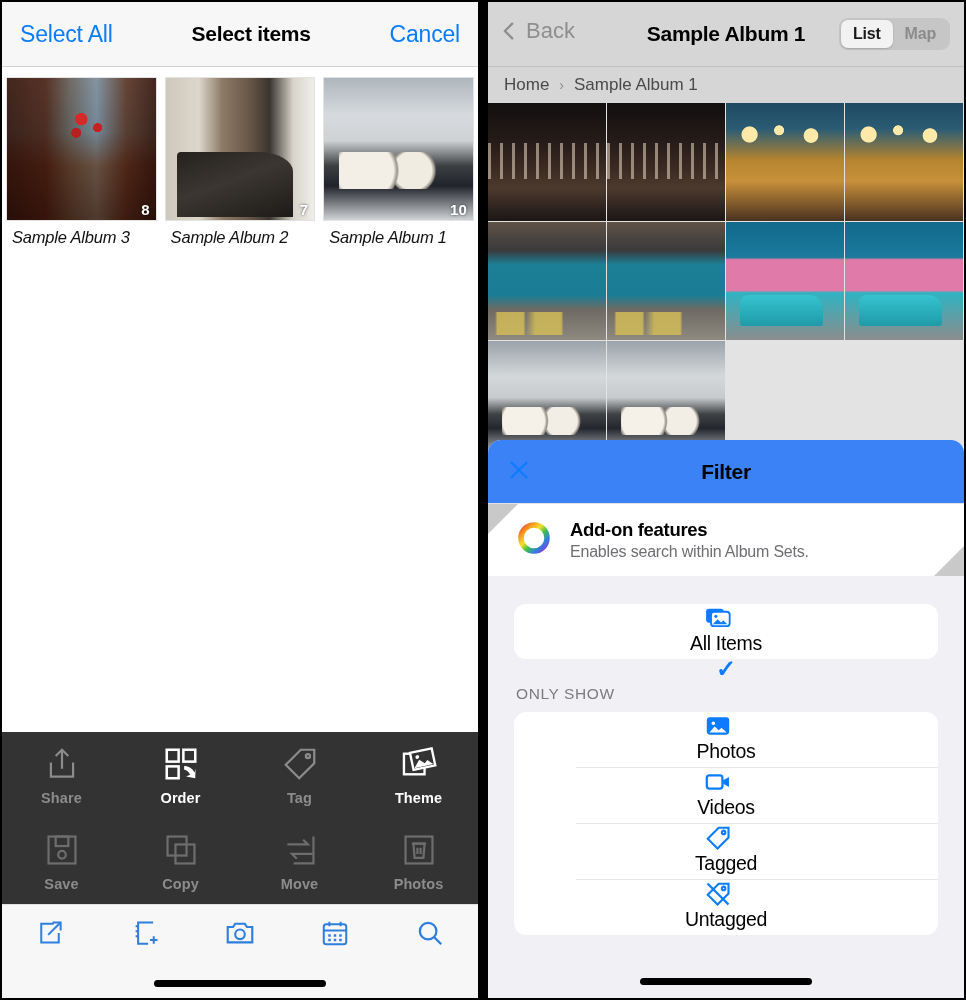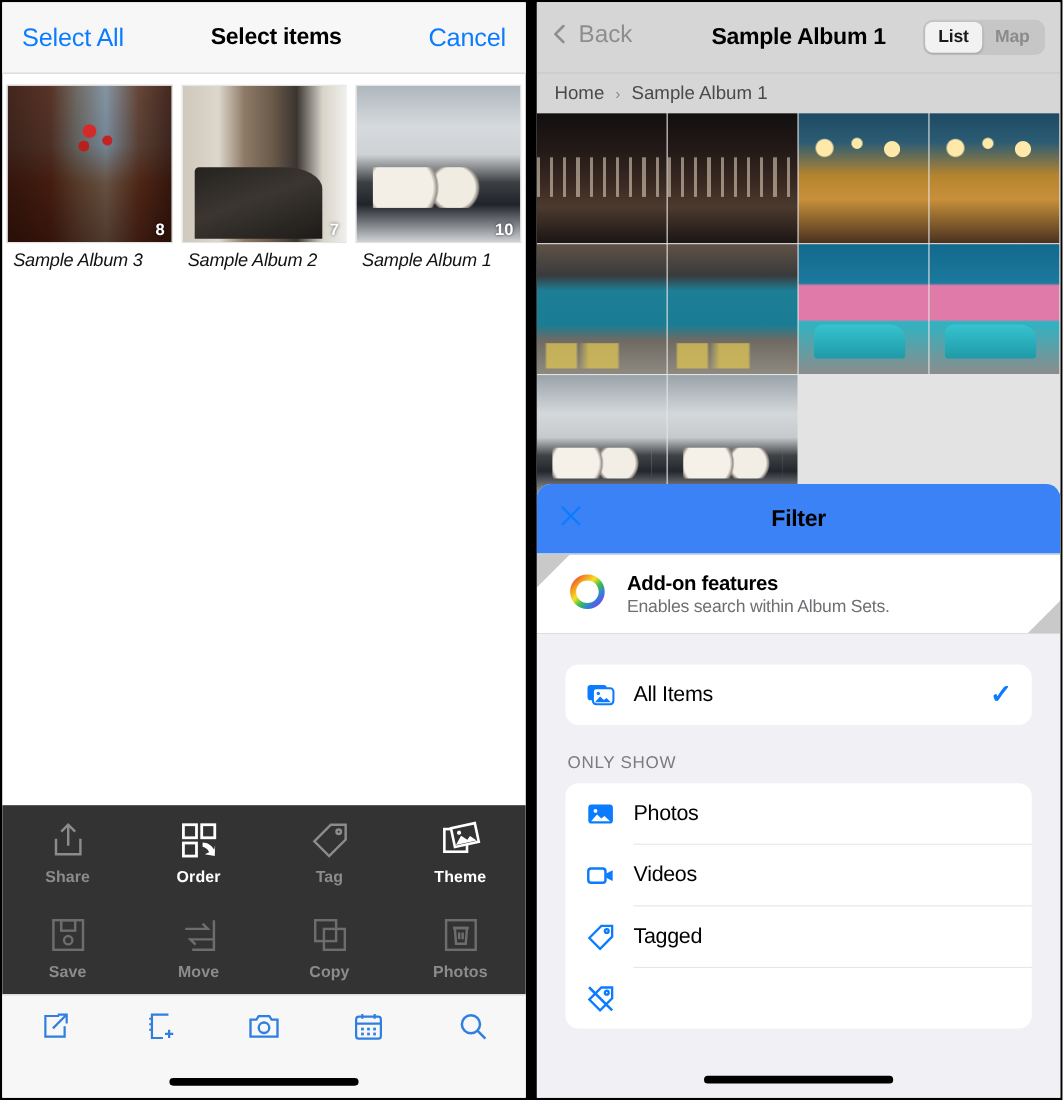--- a/index.html
+++ b/index.html
@@ -124,21 +124,21 @@
                  font-size:21px; font-weight:700; color:#000; letter-spacing:-.3px;}
   .addon-band { height:72px; background:#c9c9c9; position:relative; overflow:hidden; }
   .addon-inner { position:absolute; inset:0; background:#ffffff;
      clip-path: polygon(30px 0, 100% 0, 100% calc(100% - 30px), calc(100% - 30px) 100%, 0 100%, 0 30px); }
   .addon-row { position:relative; height:100%; display:flex; align-items:center; gap:16px; padding:0 0 0 26px;}
   .addon-texts .t1 { font-size:18.5px; font-weight:700; color:#000; letter-spacing:-.3px;}
   .addon-texts .t2 { font-size:16px; color:#6e6e73; margin-top:2px; letter-spacing:-.2px;}
 
   .card { background:#ffffff; border-radius:12px; margin:0 26px; }
   .card.first { margin-top:28px; }
-  .row { height:55px; display:flex; align-items:center; padding:0 18px; }
+  .row { height:55px; display:flex; align-items:center; padding:0 18px;flex-direction:column; }
   .row .ricon { width:44px; display:flex; align-items:center; }
   .row .rlabel { font-size:19.5px; color:#000; font-weight:400; letter-spacing:-.3px; flex:1;}
   .row .check { color:#0b7cff; font-size:24px; font-weight:700; }
   .divider { height:1px; background:#e6e6e8; margin-left:62px; }
   .section-label { font-size:15.5px; color:#7b7b80; letter-spacing:.6px; padding:26px 0 9px 28px; }
   .sheet .home-indicator { bottom:13px; }
 </style>
 </head>
 <body>
 
@@ -235,36 +235,36 @@
               <rect x="8" y="3.5" width="8" height="6"></rect>
                 <circle cx="12" cy="15" r="2.4"></circle>
             </svg>
           </span>
           <span class="lbl">Save</span>
         </div>
 
         <div class="dark-item off">
           <span>
             <svg width="38" height="38" viewBox="0 0 24 24" fill="none" stroke="#6d6d6d" stroke-width="1.4">
+              <rect x="3.5" y="3.5" width="12" height="12"></rect>
+                <rect x="8.5" y="8.5" width="12" height="12"></rect>
+            </svg>
+          </span>
+          <span class="lbl">Copy</span>
+        </div>
+
+        <div class="dark-item off">
+          <span>
+            <svg width="38" height="38" viewBox="0 0 24 24" fill="none" stroke="#6d6d6d" stroke-width="1.4">
               <path d="M20.5 3.5v17H8"></path>
                 <path d="M4 8.5h13l-3-3"></path>
                 <path d="M20 14.5H7l3 3"></path>
             </svg>
           </span>
           <span class="lbl">Move</span>
-        </div>
-
-        <div class="dark-item off">
-          <span>
-            <svg width="38" height="38" viewBox="0 0 24 24" fill="none" stroke="#6d6d6d" stroke-width="1.4">
-              <rect x="3.5" y="3.5" width="12" height="12"></rect>
-                <rect x="8.5" y="8.5" width="12" height="12"></rect>
-            </svg>
-          </span>
-          <span class="lbl">Copy</span>
         </div>
 
         <div class="dark-item off">
           <span>
             <svg width="38" height="38" viewBox="0 0 24 24" fill="none" stroke="#6d6d6d" stroke-width="1.4">
               <rect x="3.5" y="3.5" width="17" height="17"></rect>
               <path d="M8.5 8h7l-.7 9h-5.6z"></path>
                 <path d="M11 10.5v4M13 10.5v4"></path>
                 <path d="M7.5 8h9"></path>
             </svg>
@@ -477,19 +477,20 @@
         <div class="divider"></div>
 
         <div class="row">
           <span class="ricon">
             <svg width="28" height="28" viewBox="0 0 24 24" fill="none" stroke="#0b7cff" stroke-width="1.8">
               <path d="M3.2 12.6L12.6 3.2H21v8.4l-9.4 9.4z"></path>
                 <circle cx="16.8" cy="7.2" r="1.5"></circle>
               <path d="M3 3l18 18" stroke-width="2"></path>
             </svg>
           </span>
+          <span class="rlabel">Untagged</span>
         </div>
       </div>
 
       <div class="home-indicator"></div>
     </div>
   </div>
 </div>
 
 </body></html>

